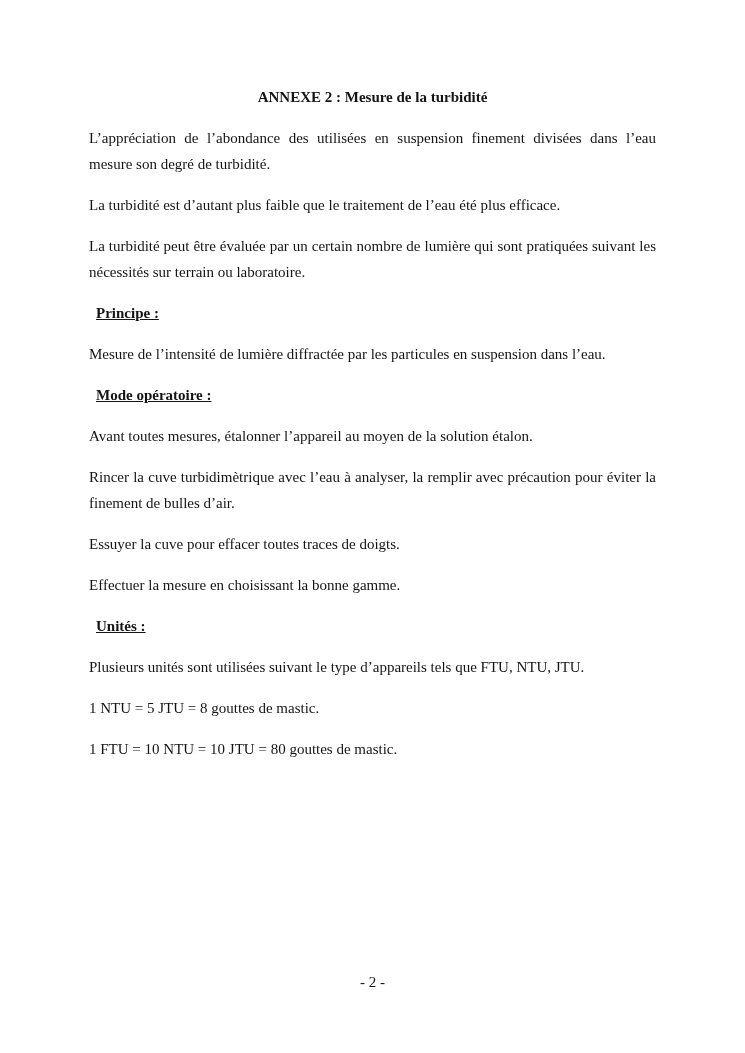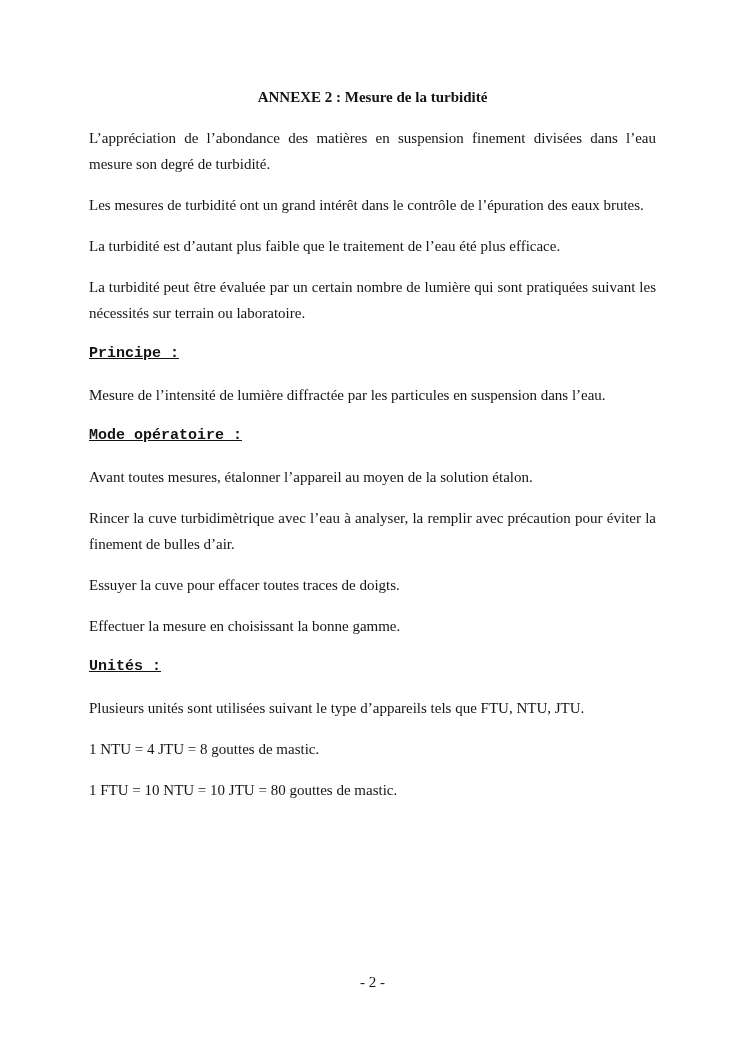--- a/index.html
+++ b/index.html
@@ -33,43 +33,41 @@
     font-size: 15px;
     line-height: 26px;
     text-align: justify;
     margin: 0 0 15px 0;
   }
   .heading {
     font-size: 15px;
     line-height: 26px;
     font-weight: bold;
     text-decoration: underline;
-    margin: 0 0 15px 0;
-    font-family: Liberation Mono, monospace;
+    margin: 0 0 15px 7px;
   }
   .footer-pagenum {
     position: absolute;
     left: 0;
     top: 969px;
     width: 745px;
     text-align: center;
     font-size: 15px;
     line-height: 26px;
   }
 </style>
 </head>
 <body>
 
 <div class="page">
 
   <h1 class="doc-title">ANNEXE 2 : Mesure de la turbidité</h1>
 
-  <p class="para">L’appréciation de l’abondance des matières en suspension finement divisées dans l’eau mesure son degré de turbidité.</p>
+  <p class="para">L’appréciation de l’abondance des utilisées en suspension finement divisées dans l’eau mesure son degré de turbidité.</p>
 
-  <p class="para">Les mesures de turbidité ont un grand intérêt dans le contrôle de l’épuration des eaux brutes.</p>
 
   <p class="para">La turbidité est d’autant plus faible que le traitement de l’eau été plus efficace.</p>
 
   <p class="para">La turbidité peut être évaluée par un certain nombre de lumière qui sont pratiquées suivant les nécessités sur terrain ou laboratoire.</p>
 
   <h2 class="heading">Principe :</h2>
 
   <p class="para">Mesure de l’intensité de lumière diffractée par les particules en suspension dans l’eau.</p>
 
   <h2 class="heading">Mode opératoire :</h2>
@@ -79,19 +77,19 @@
   <p class="para">Rincer la cuve turbidimètrique avec l’eau à analyser, la remplir avec précaution pour éviter la finement de bulles d’air.</p>
 
   <p class="para">Essuyer la cuve pour effacer toutes traces de doigts.</p>
 
   <p class="para">Effectuer la mesure en choisissant la bonne gamme.</p>
 
   <h2 class="heading">Unités :</h2>
 
   <p class="para">Plusieurs unités sont utilisées suivant le type d’appareils tels que FTU, NTU, JTU.</p>
 
-  <p class="para">1 NTU = 4 JTU = 8 gouttes de mastic.</p>
+  <p class="para">1 NTU = 5 JTU = 8 gouttes de mastic.</p>
 
   <p class="para">1 FTU = 10 NTU = 10 JTU = 80 gouttes de mastic.</p>
 
   <div class="footer-pagenum">- 2 -</div>
 
 </div>
 
 </body></html>

